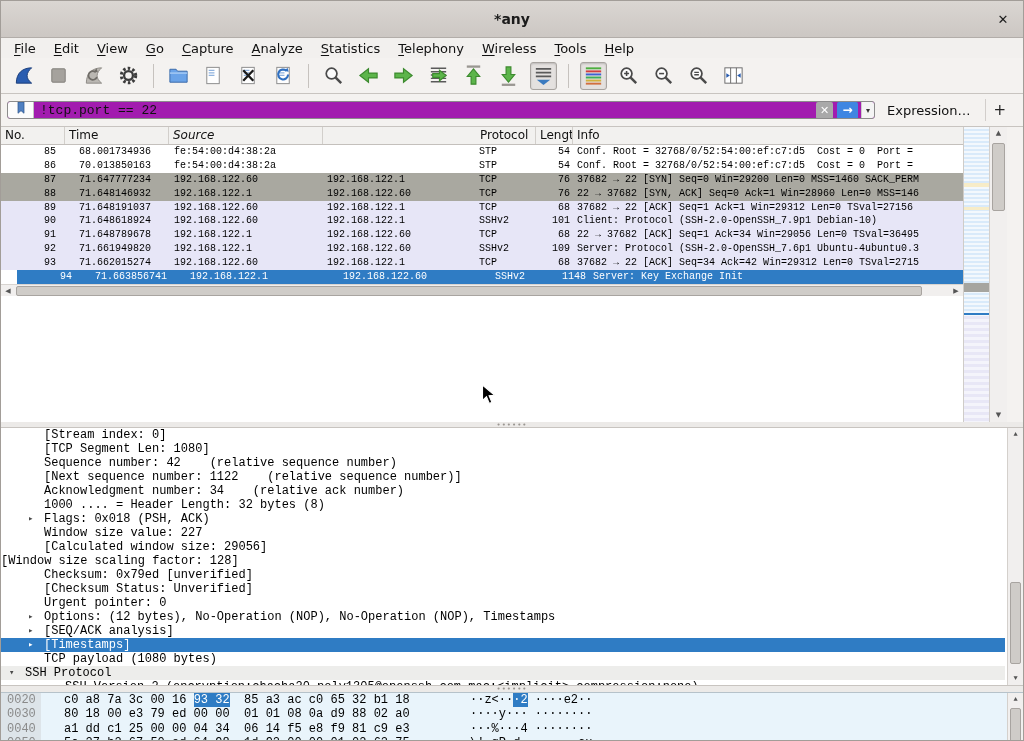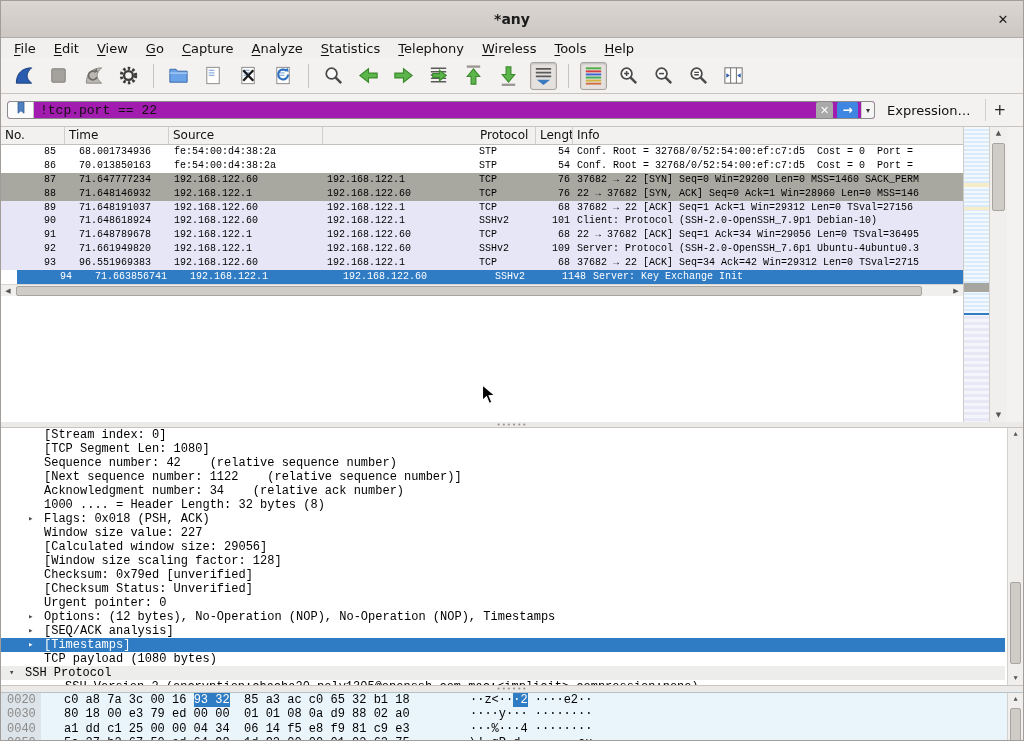--- a/index.html
+++ b/index.html
@@ -338,21 +338,21 @@
   </div>
   <div class="exprlabel">Expression…</div>
   <div class="addbtn">+</div>
 </div>
 
 <div class="plistwrap">
   <div class="plistmain">
     <div class="phead">
         <div class="phcell" style="width: 64px; flex: 0 0 auto;">No.</div>
         <div class="phcell" style="width: 104px; flex: 0 0 auto;">Time</div>
-        <div class="phcell" style="width: 154px; flex: 0 0 auto;">Source</div>
+        <div class="phcell" style="width: 154px; flex: 0 0 auto; font-style: italic;">Source</div>
         <div class="phcell" style="width: 153px; flex: 0 0 auto; margin-top: 48px;">Destination</div>
         <div class="phcell" style="width: 60px; flex: 0 0 auto;">Protocol</div>
         <div class="phcell" style="width: 37px; flex: 0 0 auto;">Length</div>
         <div class="phcell" style="flex: 1 1 auto; border-right: none;">Info</div>
       </div>
     <div class="prows">
         <div class="prow white">
           <div class="c-no" style="width: 64px;">85</div>
           <div class="c-time" style="width: 104px;">68.001734936</div>
           <div class="c-src" style="width: 154px;">fe:54:00:d4:38:2a</div>
@@ -419,21 +419,21 @@
           <div class="c-no" style="width: 64px;">92</div>
           <div class="c-time" style="width: 104px;">71.661949820</div>
           <div class="c-src" style="width: 154px;">192.168.122.1</div>
           <div class="c-dst" style="width: 153px;">192.168.122.60</div>
           <div class="c-pro" style="width: 60px;">SSHv2</div>
           <div class="c-len" style="width: 37px;">109</div>
           <div class="c-inf">Server: Protocol (SSH-2.0-OpenSSH_7.6p1 Ubuntu-4ubuntu0.3</div>
         </div>
         <div class="prow lav">
           <div class="c-no" style="width: 64px;">93</div>
-          <div class="c-time" style="width: 104px;">96.551969383</div>
+          <div class="c-time" style="width: 104px;">71.662015274</div>
           <div class="c-src" style="width: 154px;">192.168.122.60</div>
           <div class="c-dst" style="width: 153px;">192.168.122.1</div>
           <div class="c-pro" style="width: 60px;">TCP</div>
           <div class="c-len" style="width: 37px;">68</div>
           <div class="c-inf">37682 → 22 [ACK] Seq=34 Ack=42 Win=29312 Len=0 TSval=2715</div>
         </div>
         <div class="prow sel">
           <div class="c-no" style="width: 64px;">94</div>
           <div class="c-time" style="width: 104px;">71.663856741</div>
           <div class="c-src" style="width: 154px;">192.168.122.1</div>
@@ -474,21 +474,21 @@
   <div id="detail-lines">
       <div class="dline" style="padding-left: 43px;"><span>[Stream index: 0]</span></div>
       <div class="dline" style="padding-left: 43px;"><span>[TCP Segment Len: 1080]</span></div>
       <div class="dline" style="padding-left: 43px;"><span>Sequence number: 42    (relative sequence number)</span></div>
       <div class="dline" style="padding-left: 43px;"><span>[Next sequence number: 1122    (relative sequence number)]</span></div>
       <div class="dline" style="padding-left: 43px;"><span>Acknowledgment number: 34    (relative ack number)</span></div>
       <div class="dline" style="padding-left: 43px;"><span>1000 .... = Header Length: 32 bytes (8)</span></div>
       <div class="dline" style="padding-left: 43px;"><span class="exp" style="left: 27px;">▸</span><span>Flags: 0x018 (PSH, ACK)</span></div>
       <div class="dline" style="padding-left: 43px;"><span>Window size value: 227</span></div>
       <div class="dline" style="padding-left: 43px;"><span>[Calculated window size: 29056]</span></div>
-      <div class="dline" style="padding-left: 43px;"><span>[Window size scaling factor: 128]</span></div>
+      <div class="dline" style=""><span>[Window size scaling factor: 128]</span></div>
       <div class="dline" style="padding-left: 43px;"><span>Checksum: 0x79ed [unverified]</span></div>
       <div class="dline" style="padding-left: 43px;"><span>[Checksum Status: Unverified]</span></div>
       <div class="dline" style="padding-left: 43px;"><span>Urgent pointer: 0</span></div>
       <div class="dline" style="padding-left: 43px;"><span class="exp" style="left: 27px;">▸</span><span>Options: (12 bytes), No-Operation (NOP), No-Operation (NOP), Timestamps</span></div>
       <div class="dline" style="padding-left: 43px;"><span class="exp" style="left: 27px;">▸</span><span>[SEQ/ACK analysis]</span></div>
       <div class="dline sel" style="padding-left: 43px;"><span class="exp" style="left: 27px;">▸</span><span>[Timestamps]</span></div>
       <div class="dline" style="padding-left: 43px;"><span>TCP payload (1080 bytes)</span></div>
       <div class="dline shade" style="padding-left: 24px;"><span class="exp" style="left: 8px;">▾</span><span>SSH Protocol</span></div>
       <div class="dline" style="padding-left: 64px;"><span class="exp" style="left: 48px;">▸</span><span>SSH Version 2 (encryption:chacha20-poly1305@openssh.com mac:&lt;implicit&gt; compression:none)</span></div>
     </div>

